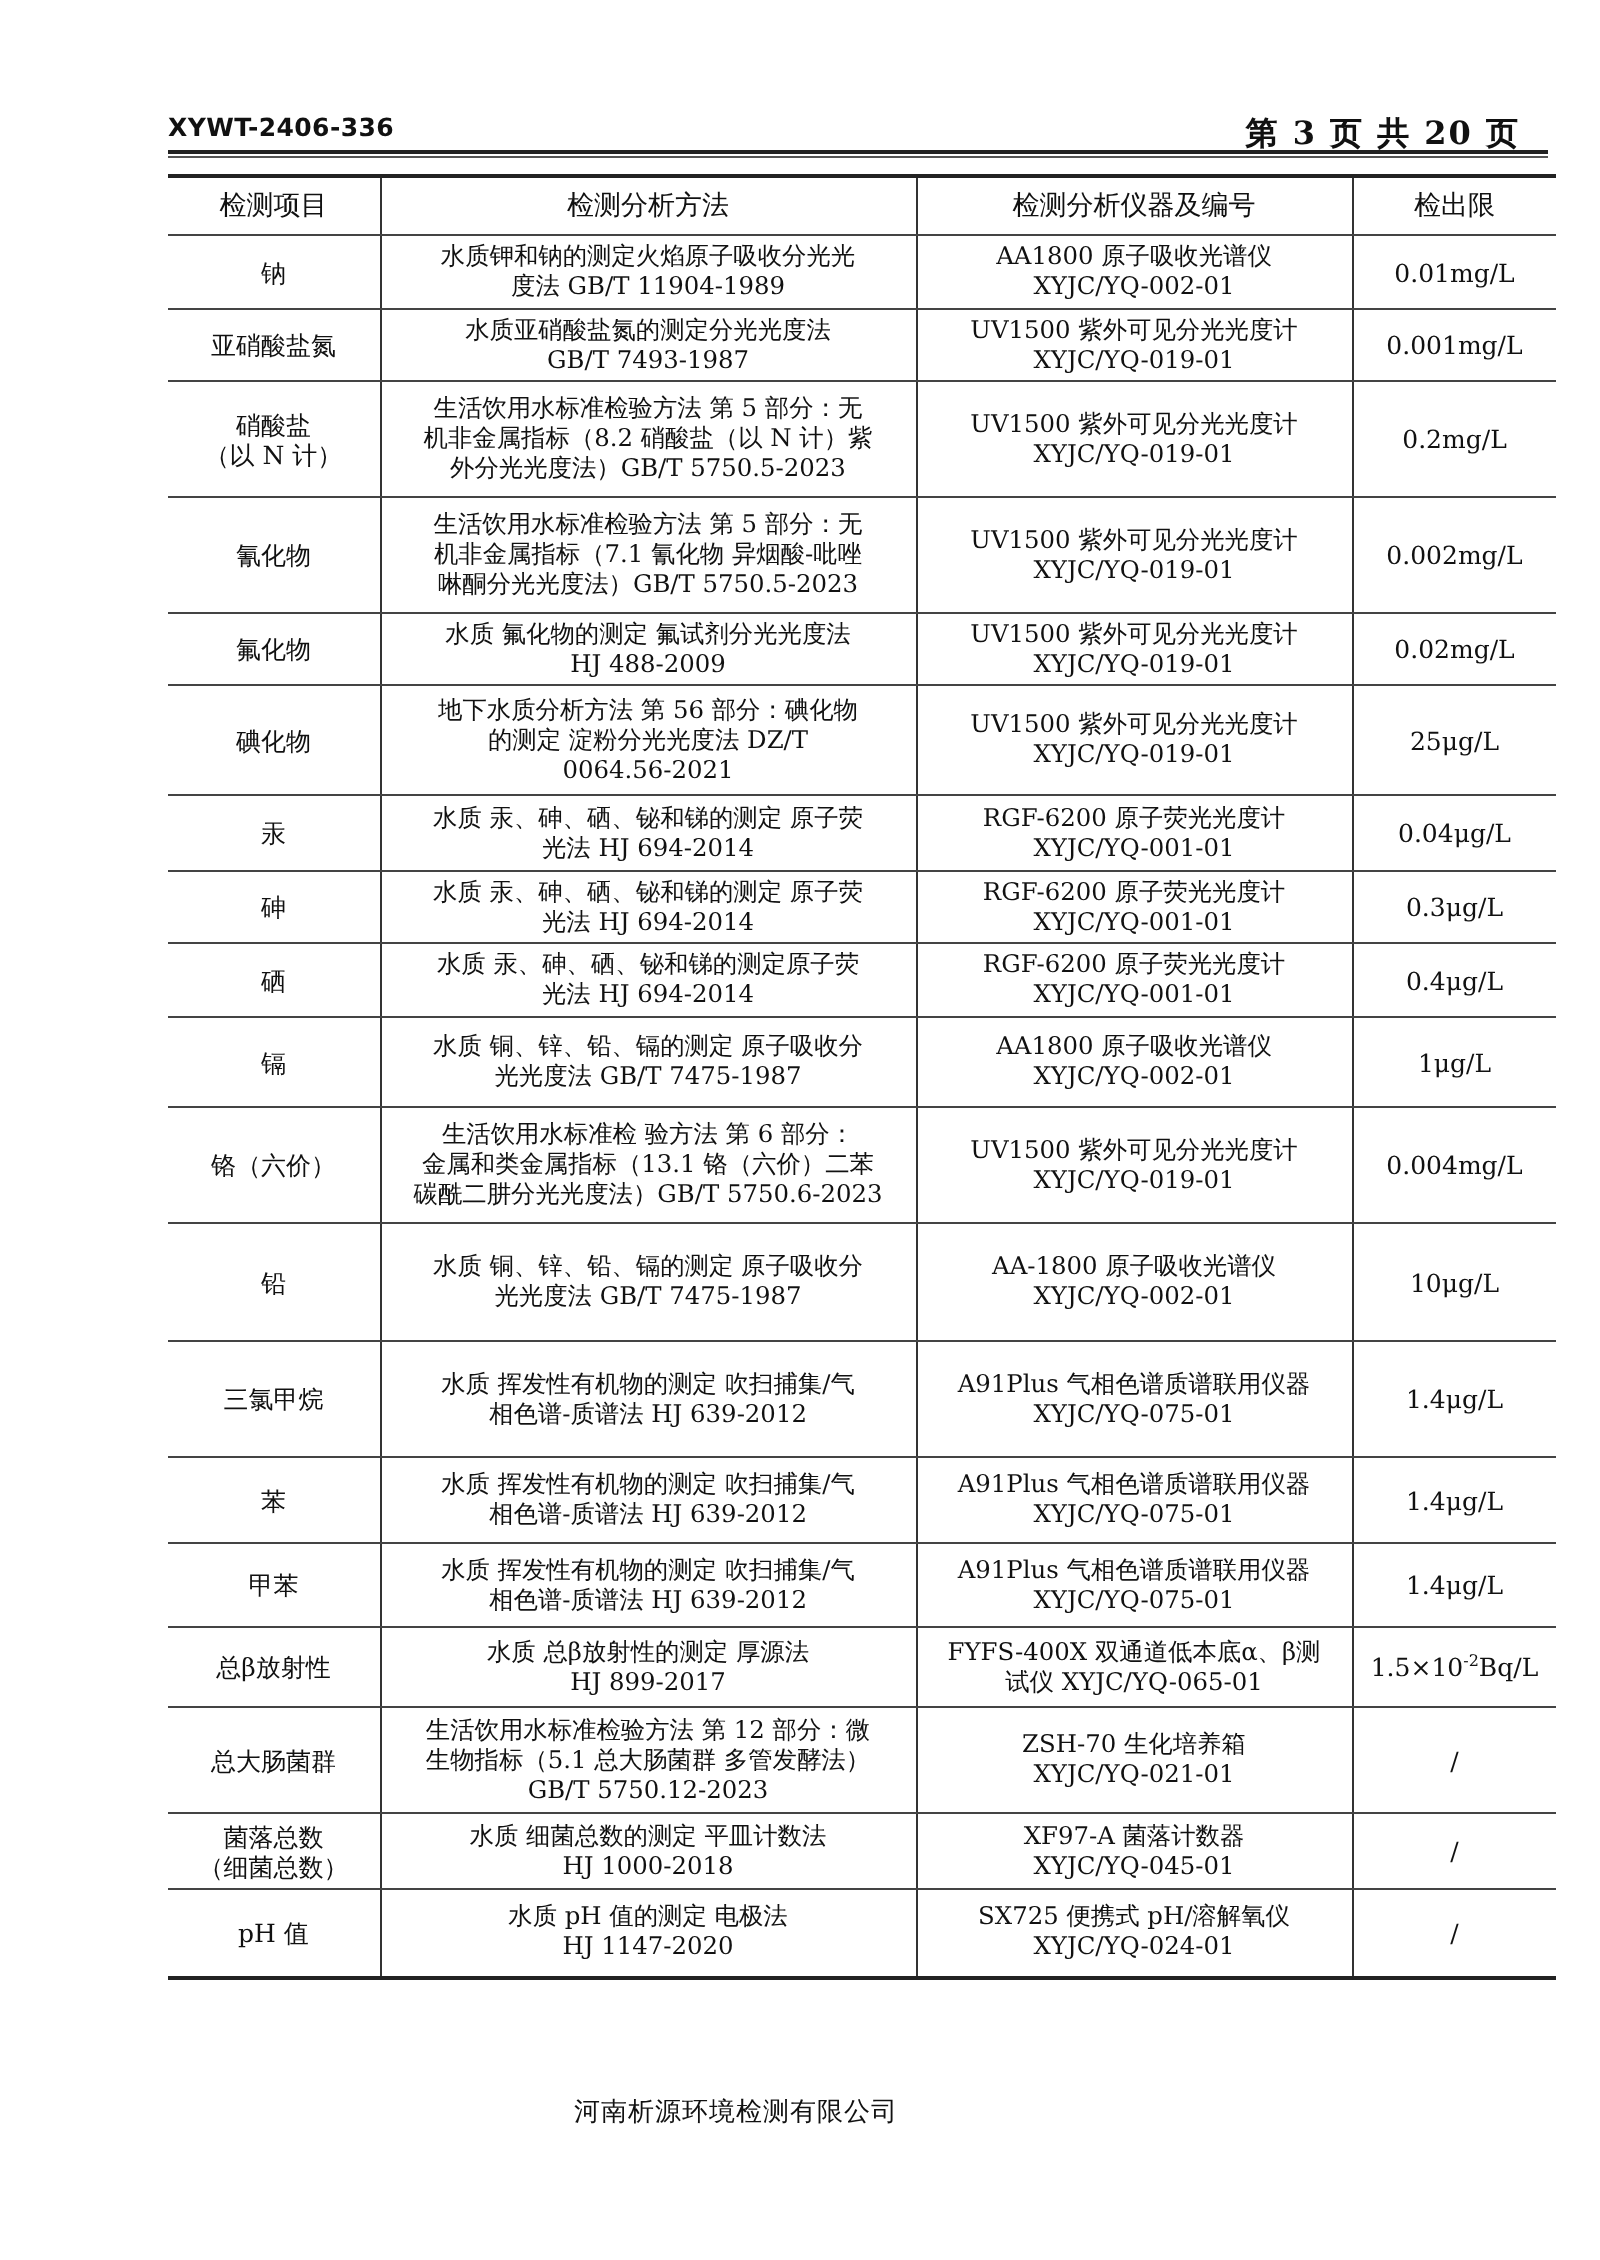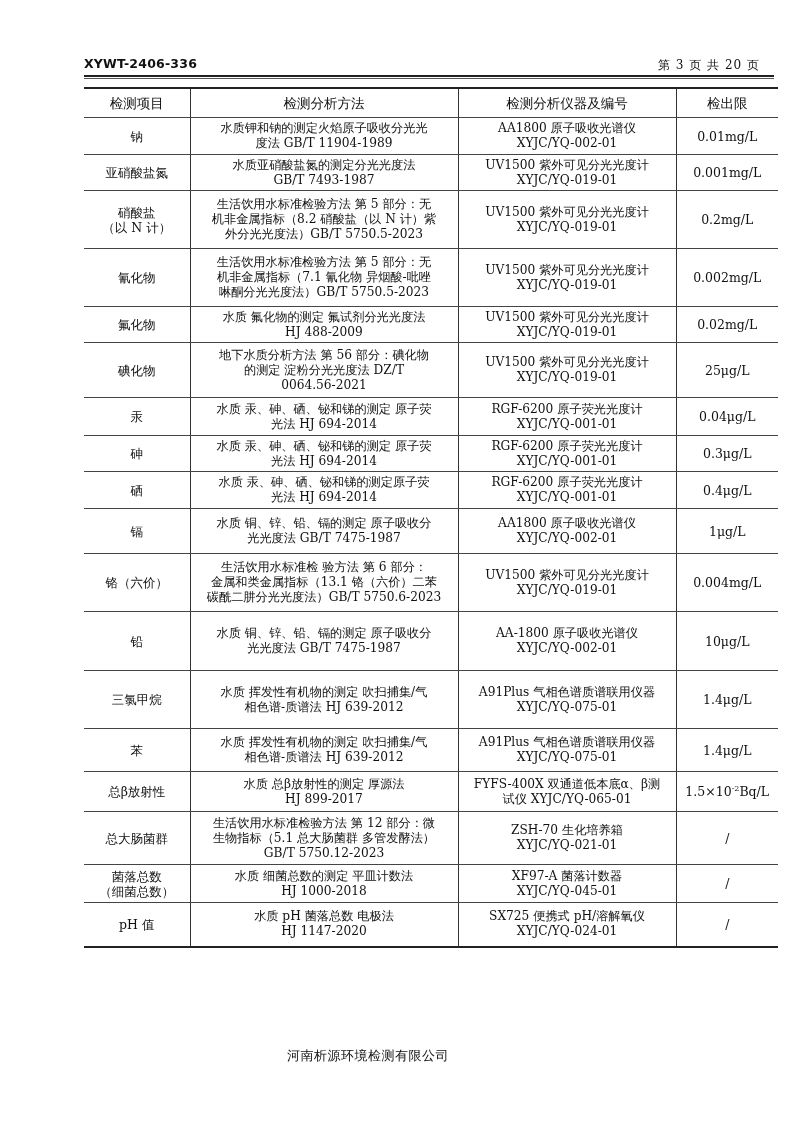--- a/index.html
+++ b/index.html
@@ -10,21 +10,21 @@
   .page-header {
     position: absolute; left: 84px; top: 56px; width: 694px; height: 20px;
   }
   .doc-id {
     position: absolute; left: 0; top: 0;
     font-family: "DejaVu Sans", "Liberation Sans", sans-serif;
     font-size: 12.5px; font-weight: bold; letter-spacing: 0.2px;
   }
   .page-no {
     position: absolute; right: 18px; top: 1px;
-    font-size: 12px; letter-spacing: 1px;
+    font-size: 16px; letter-spacing: 1px; font-weight: bold;
   }
   .header-rule {
     position: absolute; left: 84px; top: 75px; width: 690px;
     border-top: 2px solid #222; border-bottom: 1px solid #555; height: 1px;
   }
   table.main {
     position: absolute; left: 84px; top: 87px; width: 694px;
     border-collapse: collapse; table-layout: fixed;
     font-size: 12.2px; line-height: 15px;
   }
@@ -272,20 +272,34 @@
         <td class="method">
           <span class="line">水质  挥发性有机物的测定  吹扫捕集/气</span>
           <span class="line">相色谱-质谱法 HJ 639-2012</span>
         </td>
         <td class="instrument">
           <span class="line">A91Plus  气相色谱质谱联用仪器</span>
           <span class="line">XYJC/YQ-075-01</span>
         </td>
         <td class="limit">1.4μg/L</td>
       </tr>
+      <tr style="height: 42px;">
+        <td class="item">
+          <span class="line">甲苯</span>
+        </td>
+        <td class="method">
+          <span class="line">水质  挥发性有机物的测定  吹扫捕集/气</span>
+          <span class="line">相色谱-质谱法 HJ 639-2012</span>
+        </td>
+        <td class="instrument">
+          <span class="line">A91Plus  气相色谱质谱联用仪器</span>
+          <span class="line">XYJC/YQ-075-01</span>
+        </td>
+        <td class="limit">1.4μg/L</td>
+      </tr>
       <tr style="height: 40px;">
         <td class="item">
           <span class="line">总β放射性</span>
         </td>
         <td class="method">
           <span class="line">水质  总β放射性的测定  厚源法</span>
           <span class="line">HJ 899-2017</span>
         </td>
         <td class="instrument">
           <span class="line">FYFS-400X 双通道低本底α、β测</span>
@@ -321,21 +335,21 @@
           <span class="line">XF97-A 菌落计数器</span>
           <span class="line">XYJC/YQ-045-01</span>
         </td>
         <td class="limit">/</td>
       </tr>
       <tr style="height: 44px;">
         <td class="item">
           <span class="line">pH 值</span>
         </td>
         <td class="method">
-          <span class="line">水质  pH 菌落总数  电极法</span>
+          <span class="line">水质  pH 值的测定  电极法</span>
           <span class="line">HJ 1147-2020</span>
         </td>
         <td class="instrument">
           <span class="line">SX725 便携式 pH/溶解氧仪</span>
           <span class="line">XYJC/YQ-024-01</span>
         </td>
         <td class="limit">/</td>
       </tr>
     </tbody>
 </table>

